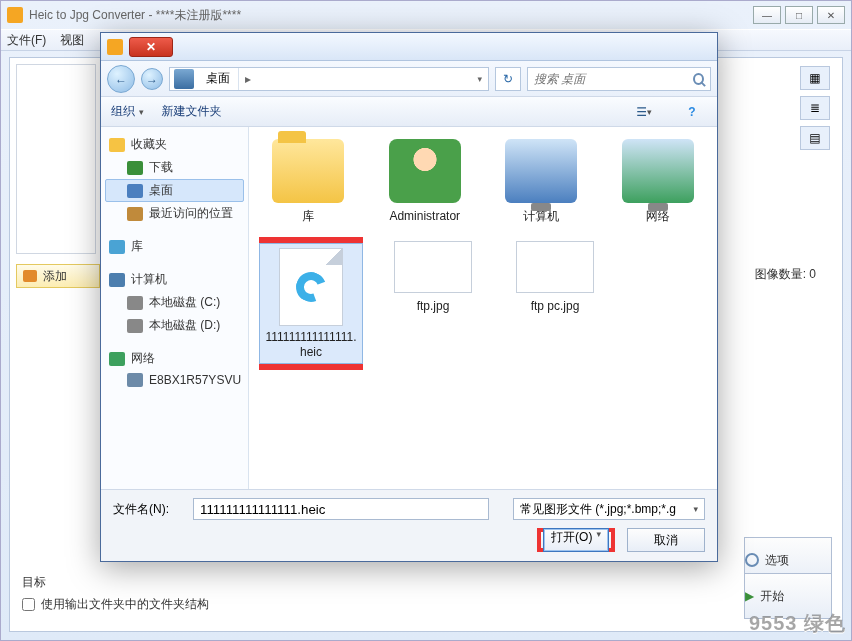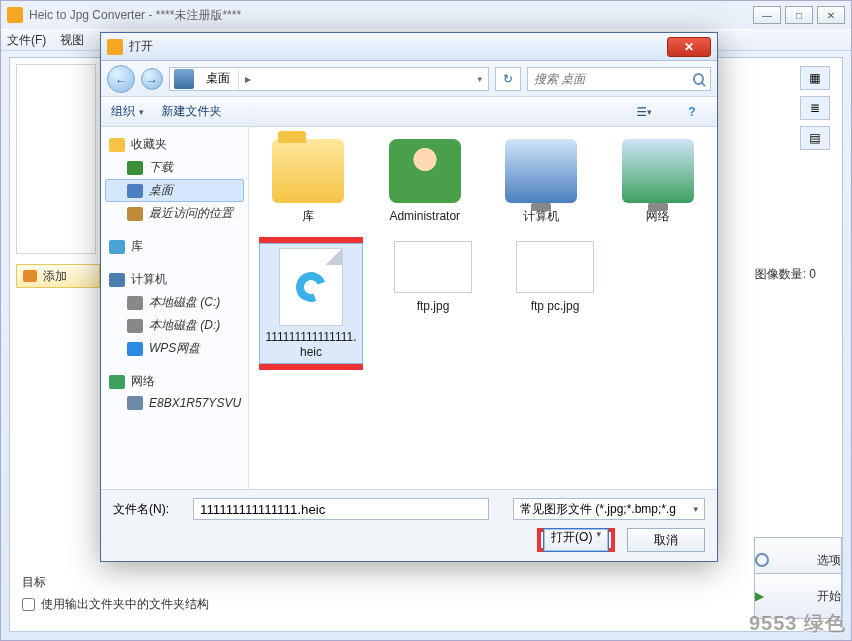--- a/index.html
+++ b/index.html
@@ -18,21 +18,21 @@
 
 
 .app-body { position:absolute; top:56px; left:8px; right:8px; bottom:8px; background:#fff; border:1px solid #b9c8de; }
 .app-left { position:absolute; top:6px; left:6px; width:80px; height:190px; border:1px solid #d0d7e2; background:#fff; }
 .app-right-info { position:absolute; top:208px; right:26px; color:#333; }
 .app-right-icons { position:absolute; top:8px; right:8px; width:34px; display:flex; flex-direction:column; gap:6px; }
 .side-icon { width:30px; height:24px; border:1px solid #b9c8de; background:#e8f0fb; display:flex; align-items:center; justify-content:center; }
 .app-add { position:absolute; top:206px; left:6px; width:84px; height:24px; background:linear-gradient(#fffbe8,#fcedb3); border:1px solid #e4c95f; display:flex; align-items:center; gap:6px; padding:0 6px; color:#333; }
 .target-row { position:absolute; left:12px; bottom:40px; display:flex; align-items:center; gap:8px; color:#333; }
 .checkbox-row { position:absolute; left:12px; bottom:18px; display:flex; align-items:center; gap:6px; color:#333; }
-.options-btn, .start-btn { position:absolute; right:0; width:88px; height:46px; border:1px solid #b0bed4; background:linear-gradient(#fdfdfd,#e8eef7); display:flex; align-items:center; justify-content:space-between; color:#333; }
+.options-btn, .start-btn { position:absolute; right:10px; width:88px; height:46px; border:1px solid #b0bed4; background:linear-gradient(#fdfdfd,#e8eef7); display:flex; align-items:center; justify-content:flex-start; color:#333; }
 .options-btn { bottom:48px; }
 .start-btn { bottom:12px; }
 
 
 .dialog { position:absolute; left:100px; top:32px; width:618px; height:530px; background:#fff; border:1px solid #4a6a9b; box-shadow:0 6px 30px rgba(0,0,0,.35); }
 .dlg-titlebar { height:28px; background:linear-gradient(#f3f8ff,#d9e6f7); border-bottom:1px solid #b0c4df; display:flex; align-items:center; padding:0 6px; }
 .dlg-titlebar .icon { width:16px; height:16px; background:#f5a623; margin-right:6px; border-radius:2px; }
 .dlg-titlebar .title { flex:1; color:#333; }
 .dlg-close { width:44px; height:20px; background:linear-gradient(#ee5b4a,#c8331f); border:1px solid #9d2617; border-radius:3px; color:#fff; display:flex; align-items:center; justify-content:center; font-weight:bold; }
 
@@ -52,21 +52,21 @@
 .dlg-toolbar { height:30px; background:linear-gradient(#fafcff,#e6edf7); border-bottom:1px solid #cfd9e8; display:flex; align-items:center; padding:0 10px; gap:18px; }
 .tb-item { display:flex; align-items:center; gap:4px; color:#1a3e78; }
 .tb-spacer { flex:1; }
 .tb-iconbtn { width:30px; height:20px; border:1px solid transparent; display:flex; align-items:center; justify-content:center; color:#2b5a8a; }
 
 
 .dlg-body { position:absolute; top:94px; left:0; right:0; bottom:72px; display:flex; }
 .tree { width:148px; border-right:1px solid #d9e3ef; background:#fafcff; overflow:hidden; padding:6px 4px; }
 .tree-group { margin-bottom:10px; }
 .tree-head { display:flex; align-items:center; gap:6px; padding:3px 4px; color:#333; }
-.tree-item { display:flex; align-items:center; gap:6px; padding:3px 4px 3px 22px; color:#333; white-space:nowrap; overflow:hidden; text-overflow:ellipsis;font-style:italic; }
+.tree-item { display:flex; align-items:center; gap:6px; padding:3px 4px 3px 22px; color:#333; white-space:nowrap; overflow:hidden; text-overflow:ellipsis; }
 .tree-item.sel { background:#d6e7fb; border:1px solid #9ac0ea; border-radius:2px; padding:2px 3px 2px 21px; }
 .ti { width:16px; height:14px; display:inline-block; background:#d8c06a; border-radius:2px; flex:none; }
 .ti.star{ background:#f6c343;} .ti.dl{background:#3a8f3a;} .ti.desk{background:#4b7fbf;} .ti.rec{background:#c08a3b;}
 .ti.lib{background:#4aa3d4;} .ti.comp{background:#4c7eae;} .ti.disk{background:#888;} .ti.cloud{background:#2b8ae2;}
 .ti.net{background:#3da05e;} .ti.node{background:#6c8aa8;}
 
 .files { flex:1; background:#fff; padding:8px 10px; overflow:hidden; }
 .frow { display:flex; gap:18px; }
 .fitem { width:104px; display:flex; flex-direction:column; align-items:center; text-align:center; gap:6px; padding:4px; }
 .fitem .lbl { color:#222; line-height:1.2; word-break:break-all; }
@@ -149,21 +149,20 @@
     <div class="start-btn">
       <span style="color:#3a8f3a;margin-right:6px;">▶</span>
       <span>开始</span>
     </div>
   </div>
 </div>
 
 <div class="dialog">
   <div class="dlg-titlebar">
     <div class="icon"></div>
-    <div class="title">打开</div>
     <div class="dlg-close">✕</div>
   </div>
 
   <div class="dlg-nav">
     <div class="nav-back">←</div>
     <div class="nav-fwd">→</div>
     <div class="breadcrumb">
       <div class="bc-icon"></div>
       <div class="bc-seg">桌面</div>
       <div class="bc-arrow">▸</div>
@@ -220,24 +219,20 @@
             <span>计算机</span>
           </div>
         <div class="tree-item">
             <span class="ti disk"></span>
             <span>本地磁盘 (C:)</span>
           </div>
         <div class="tree-item">
             <span class="ti disk"></span>
             <span>本地磁盘 (D:)</span>
           </div>
-        <div class="tree-item">
-            <span class="ti cloud"></span>
-            <span>WPS网盘</span>
-          </div>
       </div>
       <div class="tree-group">
         <div class="tree-head">
             <span class="ti net"></span>
             <span>网络</span>
           </div>
         <div class="tree-item">
             <span class="ti node"></span>
             <span>E8BX1R57YSVU</span>
           </div>

